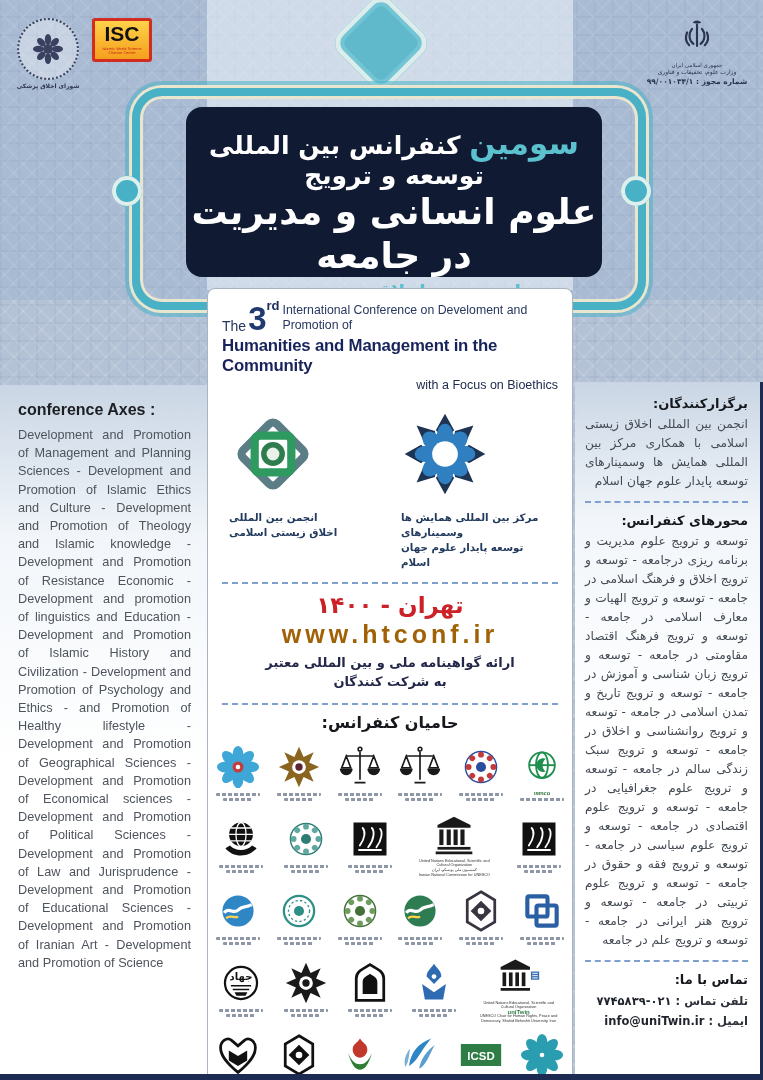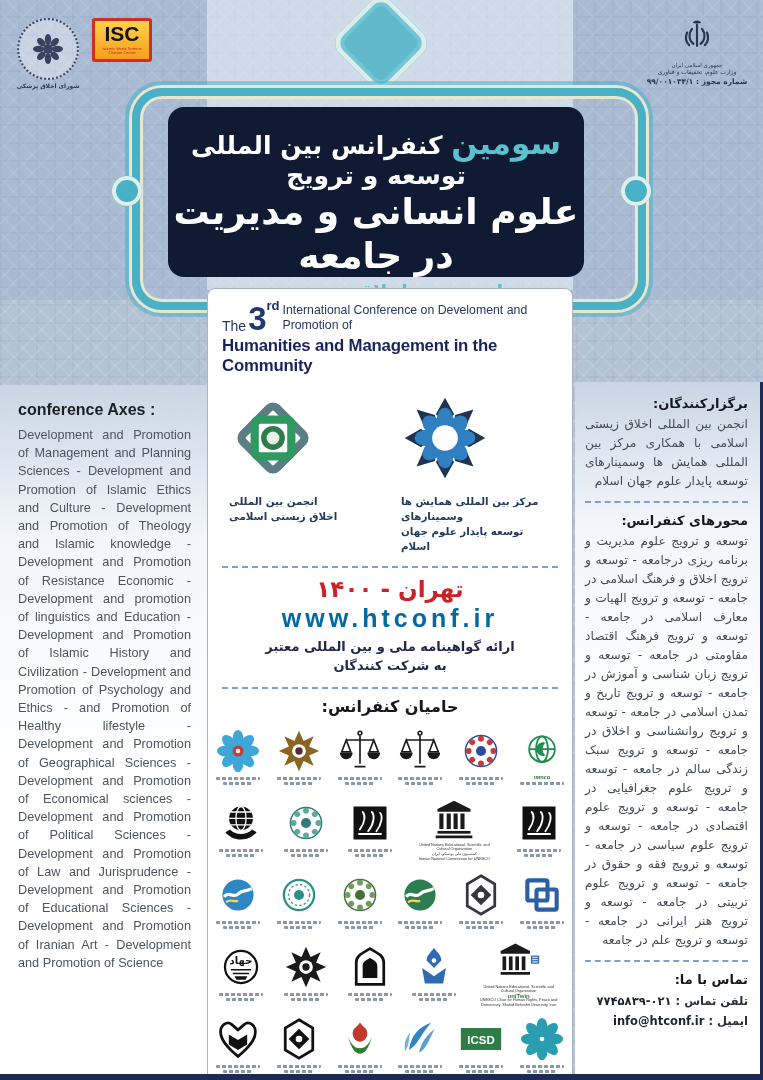--- a/index.html
+++ b/index.html
@@ -31,21 +31,21 @@
   .gov-lic{font-size:7.5px;font-weight:bold;margin-top:2px;}
 
   
   .orn-top{position:absolute;left:344px;top:6px;width:74px;height:74px;border-radius:16px;
     background:#4db3c6;transform:rotate(45deg);box-shadow:inset 0 0 0 5px #dff0ec, inset 0 0 0 9px #63c2d2;opacity:.85;}
   .orn-frame{position:absolute;left:132px;top:88px;width:498px;height:206px;border-radius:30px;
     border:8px solid #49b1c6;box-shadow:0 0 0 3px #e9e6cf, inset 0 0 0 3px #e9e6cf, 0 0 0 7px rgba(73,177,198,.55);}
   .orn-dot-l,.orn-dot-r{position:absolute;top:176px;width:30px;height:30px;border-radius:50%;
     background:#49b1c6;box-shadow:inset 0 0 0 4px #dff0ec;}
   .orn-dot-l{left:112px;} .orn-dot-r{left:621px;}
-  .banner{position:absolute;left:168px;top:107px;width:416px;height:170px;background:#111a33;
+  .banner{position:absolute;left:186px;top:107px;width:416px;height:170px;background:#111a33;
     border-radius:16px;direction:rtl;text-align:center;color:#fff;}
   .b1{margin-top:18px;font-size:25px;font-weight:bold;letter-spacing:-1px;}
   .b1 .hl{font-size:31px;}
   .hl{color:#5cc1cf;}
   .b2{font-size:36px;font-weight:bold;line-height:44px;letter-spacing:-1px;}
   .b3{font-size:19px;font-weight:bold;color:#5cc1cf;transform:translateX(22px);margin-top:2px;}
 
   
   .left-panel{position:absolute;left:0;top:385px;width:207px;height:695px;
     background:linear-gradient(180deg,rgba(204,216,230,.9),#f2f6fa 22%,#ffffff 55%);}
@@ -72,21 +72,21 @@
   .eng-3{font-size:33px;font-weight:bold;line-height:28px;color:#1f3a6e;}
   .eng-rd{font-size:13px;font-weight:bold;line-height:30px;transform:translateY(-12px);}
   .eng-l1{font-size:12.3px;color:#27375f;margin-left:3px;line-height:15px;}
   .eng-l2{font-size:16.8px;font-weight:bold;color:#17235a;margin-top:3px;letter-spacing:-.2px;}
   .eng-l3{font-size:12.5px;color:#212c4e;text-align:right;margin-top:2px;}
   .orglogos{display:flex;justify-content:space-around;margin-top:18px;padding:0 10px;}
   .orglogo{width:150px;text-align:left;}
   .orglogo .cap{font-size:10.3px;font-weight:bold;color:#223a5e;white-space:pre-line;line-height:15px;margin-top:8px;direction:rtl;}
   .cdash{border-top:2px dashed #7f9fd0;margin:12px 14px 0 14px;}
   .tehran{margin-top:8px;text-align:center;font-size:23px;font-weight:bold;color:#cb2228;direction:rtl;}
-  .site{text-align:center;font-family:"Liberation Sans",sans-serif;font-size:25px;font-weight:bold;color:#0369a1;letter-spacing:4px;margin-top:2px;}
+  .site{text-align:center;font-family:"Liberation Sans",sans-serif;font-size:25px;font-weight:bold;color:#a16207;letter-spacing:4px;margin-top:2px;}
   .note{margin:4px auto 0;width:250px;text-align:center;font-size:13px;font-weight:bold;color:#23274a;direction:rtl;line-height:19px;}
   .sp-header{text-align:center;font-size:16px;font-weight:bold;color:#17181d;margin-top:8px;direction:rtl;}
   .sp-grid{margin-top:4px;}
   .sp-row{display:flex;justify-content:space-evenly;align-items:center;height:72px;padding:0 4px;gap:13px;}
   .sp-cell{text-align:center;}
   .sp-logo{height:48px;display:flex;align-items:center;justify-content:center;}
   .squig{height:3px;width:44px;margin:2px auto 0;border-radius:1px;
     background:repeating-linear-gradient(90deg,#8d97a5 0 4px,transparent 4px 6px);}
   .squig.s2{width:30px;}
   .sp-cap{font-size:4px;color:#2c6e37;font-weight:bold;}
@@ -173,33 +173,34 @@
     <div class="rp-title">محورهای کنفرانس:</div>
     <div class="rp-body">توسعه و ترویج علوم مدیریت و برنامه ریزی درجامعه - توسعه و ترویج اخلاق و فرهنگ اسلامی در جامعه - توسعه و ترویج الهیات و معارف اسلامی در جامعه - توسعه و ترویج فرهنگ اقتصاد مقاومتی در جامعه - توسعه و ترویج زبان شناسی و آموزش در جامعه - توسعه و ترویج تاریخ و تمدن اسلامی در جامعه - توسعه و ترویج روانشناسی و اخلاق در جامعه - توسعه و ترویج سبک زندگی سالم در جامعه - توسعه و ترویج علوم جغرافیایی در جامعه - توسعه و ترویج علوم اقتصادی در جامعه - توسعه و ترویج علوم سیاسی در جامعه - توسعه و ترویج فقه و حقوق در جامعه - توسعه و ترویج علوم تربیتی در جامعه - توسعه و ترویج هنر ایرانی در جامعه - توسعه و ترویج علم در جامعه</div>
     <div class="dash"></div>
     <div class="rp-title">تماس با ما:</div>
     <div class="rp-line">
       <span>تلفن تماس :</span>
       <span class="val">۰۲۱-۷۷۴۵۸۳۹</span>
     </div>
     <div class="rp-line">
       <span>ایمیل :</span>
-      <span class="val">info@htconf.ir</span>
+      <span class="val">info@uniTwin.ir</span>
     </div>
   </div>
 
   <div class="card">
     <div class="eng">
       <div class="eng-row1">
         <span class="eng-the">The</span>
         <span class="eng-3">3</span>
         <span class="eng-rd">rd</span>
         <span class="eng-l1">International Conference on Develoment and Promotion of</span>
       </div>
       <div class="eng-l2">Humanities and Management in the Community</div>
+      <div class="eng-l3">with a Focus on Bioethics</div>
     </div>
 
     <div class="orglogos">
       <div class="orglogo">
         <svg width="88" height="88" viewBox="0 0 96 96">
           <g fill="none" stroke="#5a7d86" stroke-width="9">
             <rect x="22" y="22" width="52" height="52" rx="6" transform="rotate(45 48 48)"></rect>
           </g>
           <g fill="none" stroke="#2f9a60" stroke-width="9">
             <rect x="28" y="28" width="40" height="40" rx="5"></rect>

